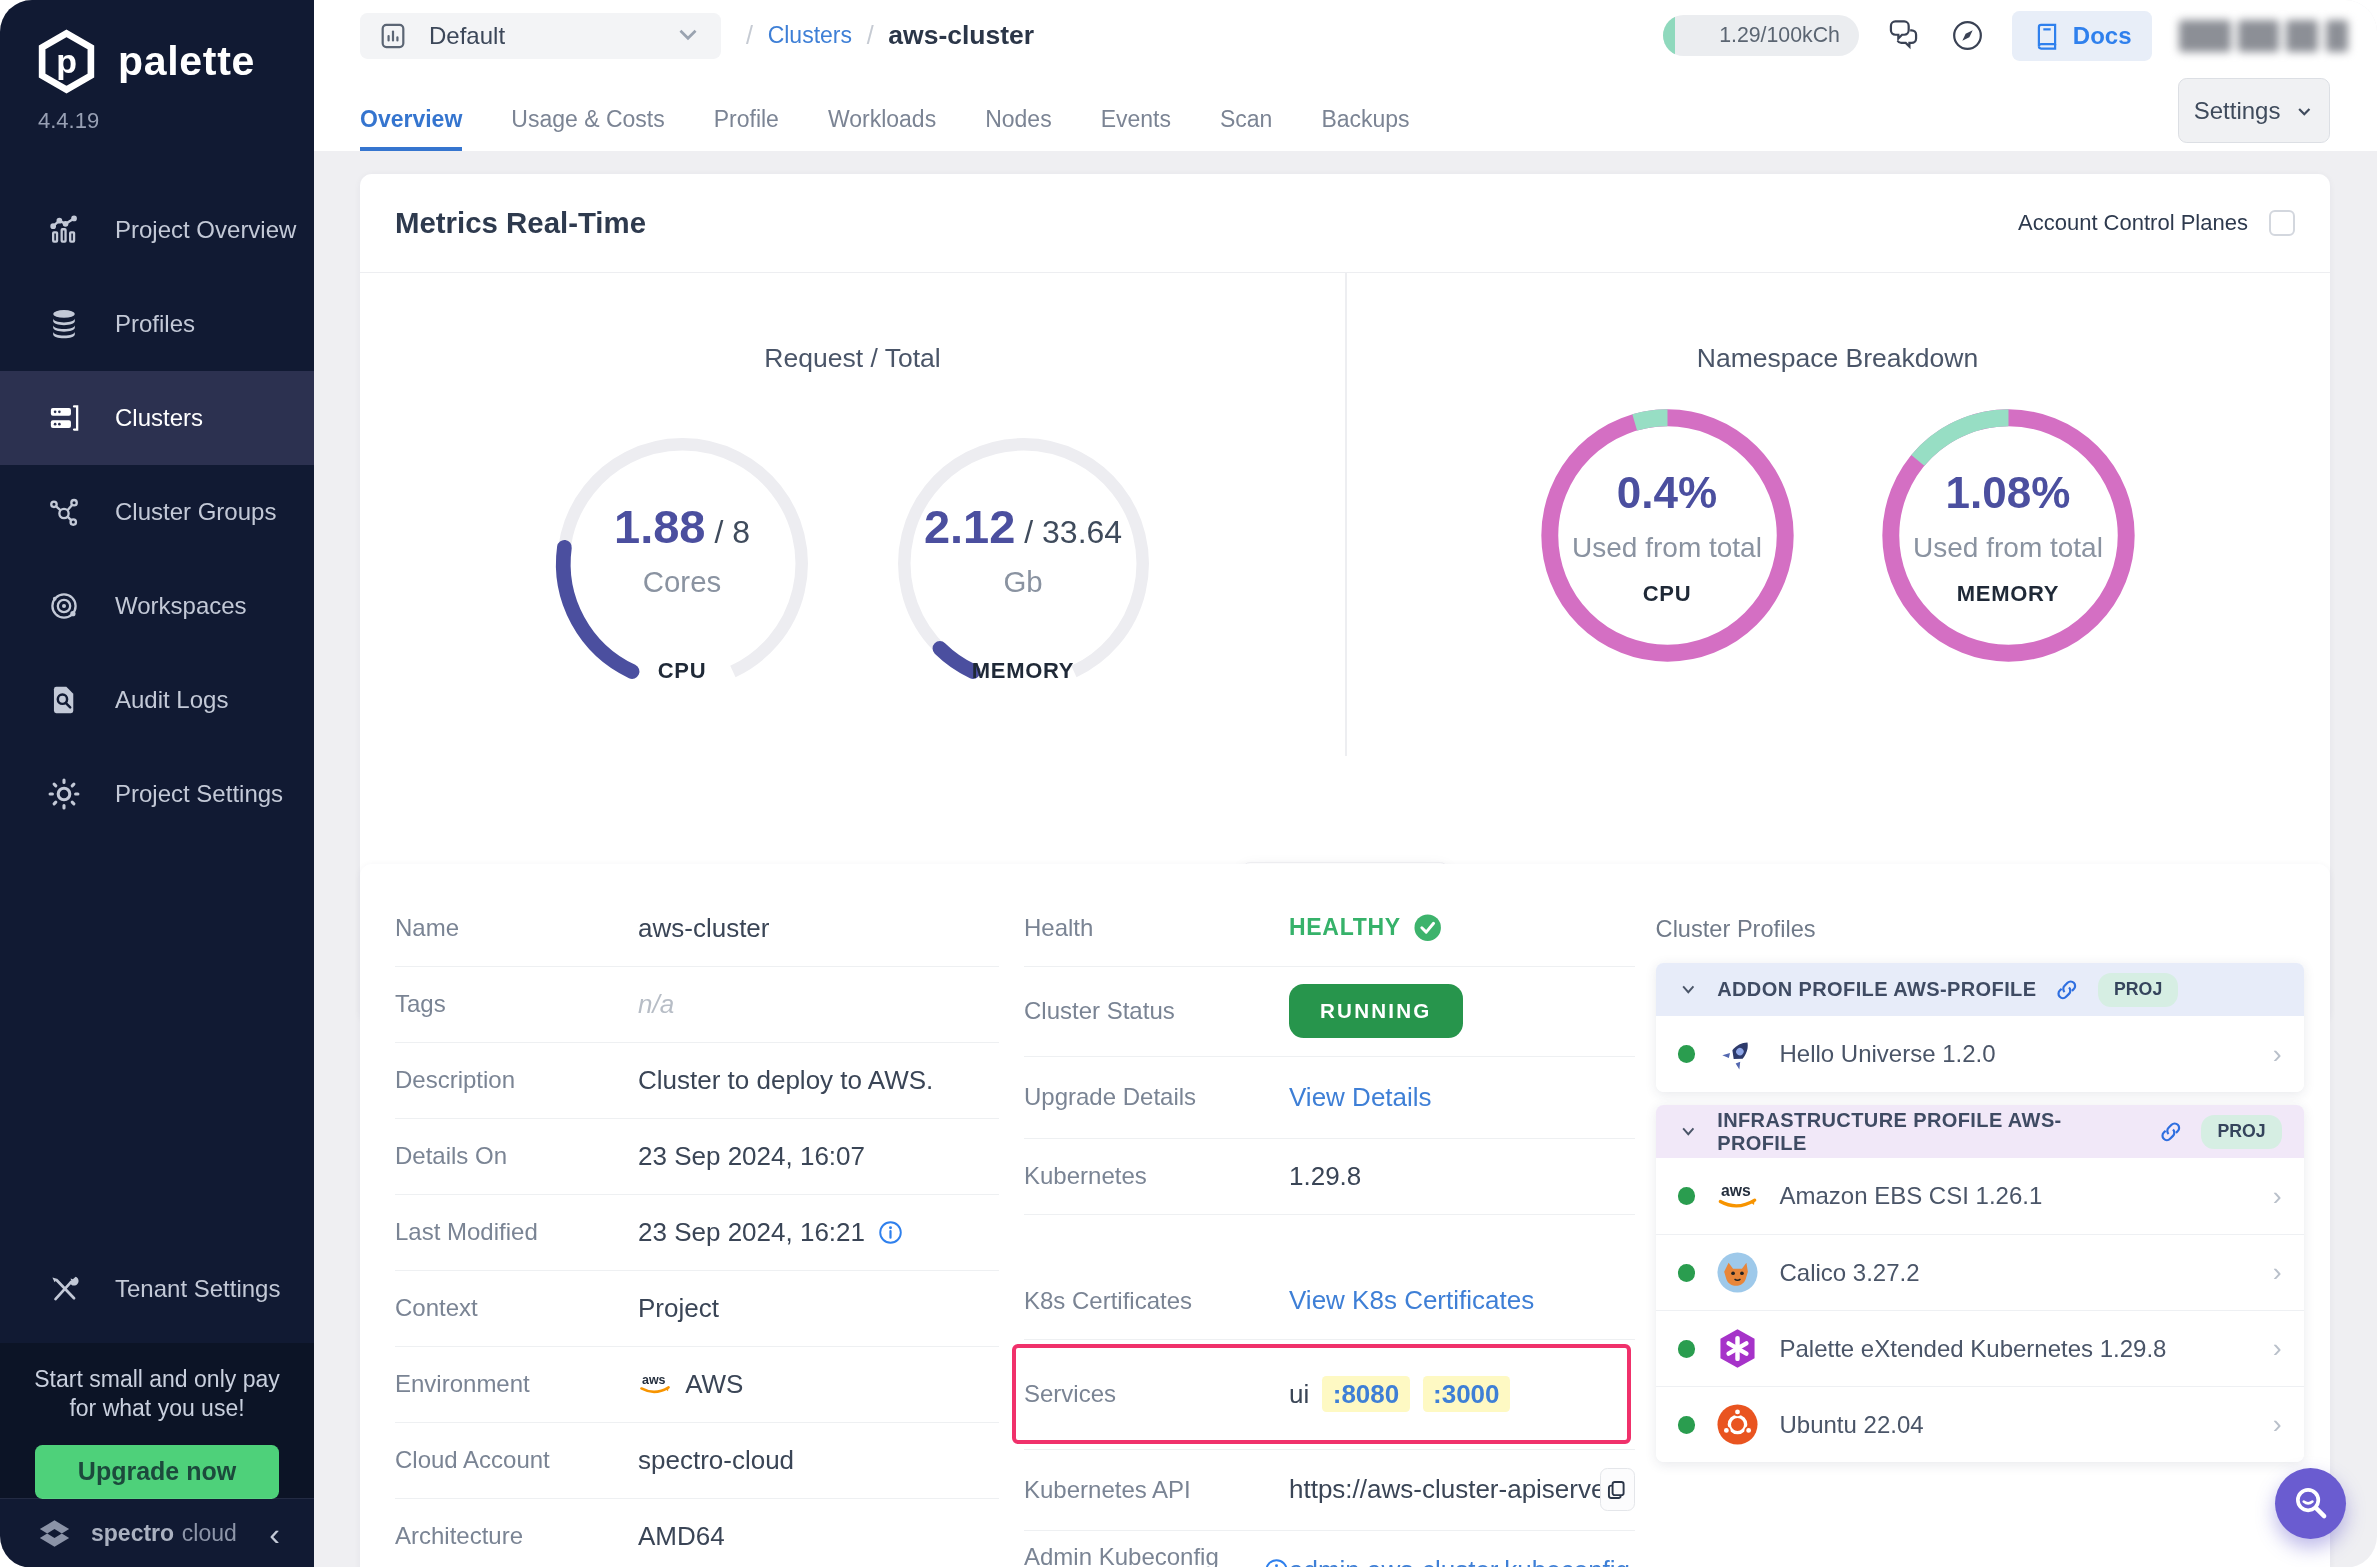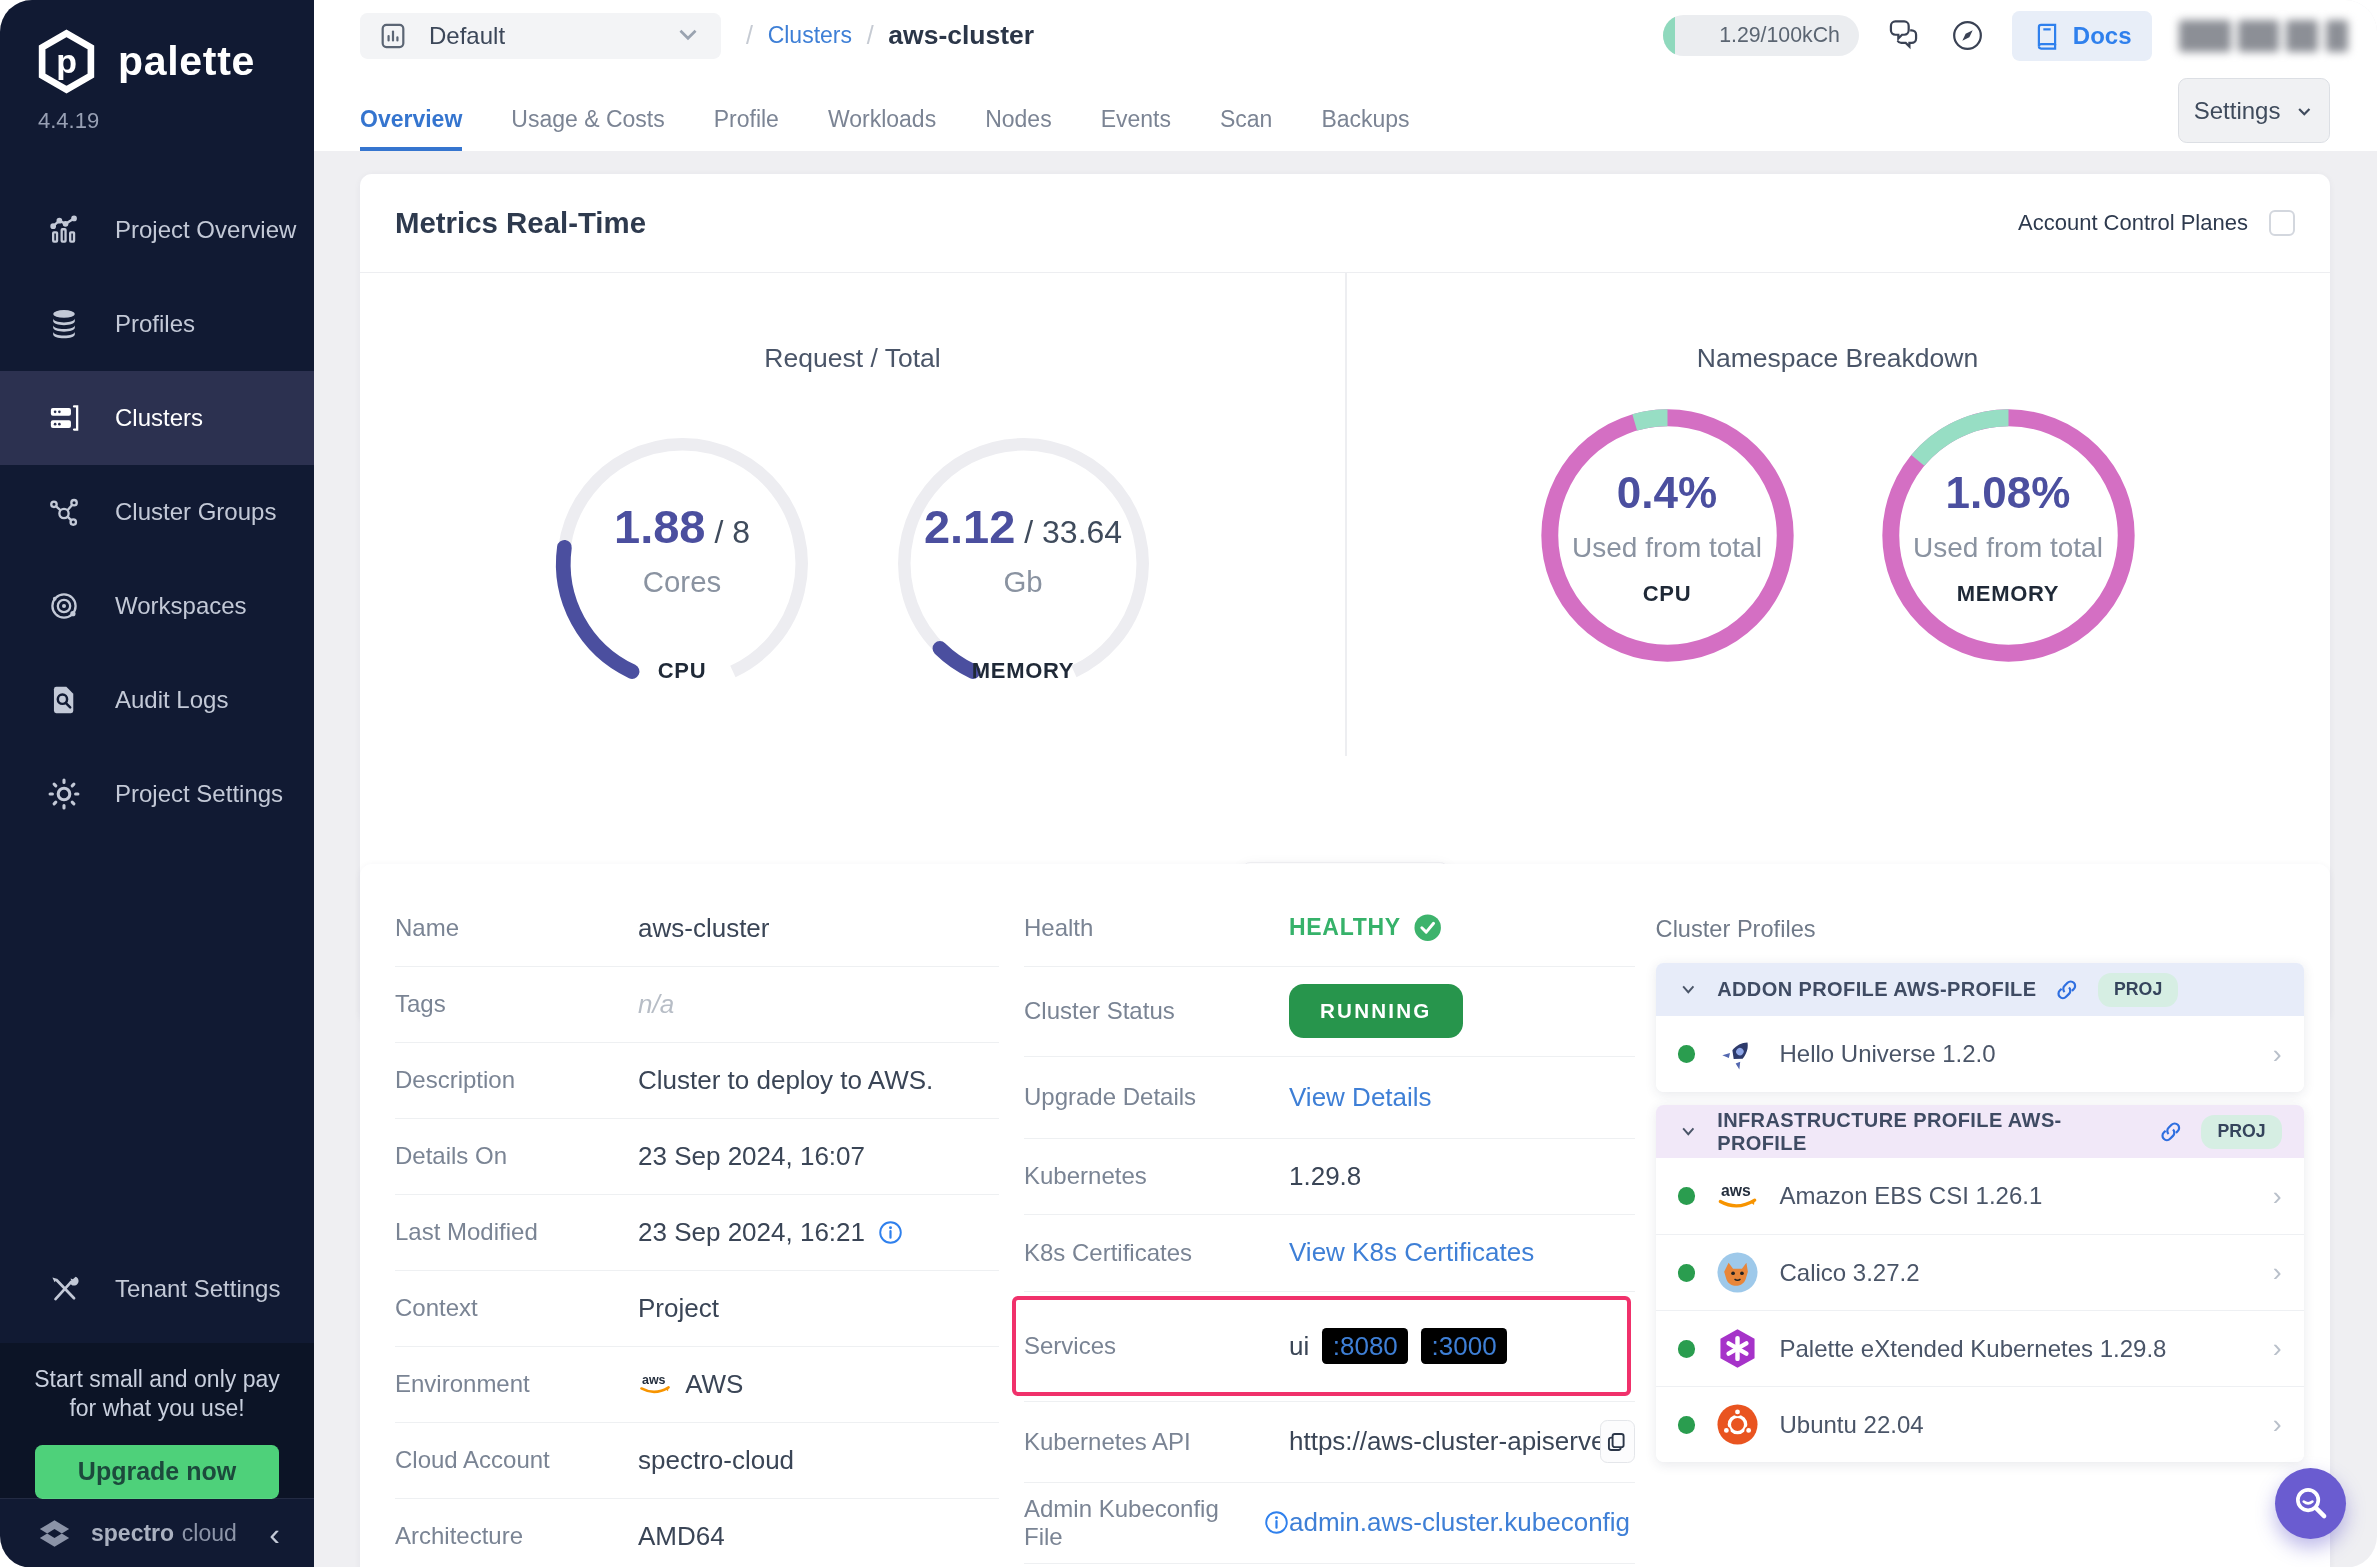--- a/index.html
+++ b/index.html
@@ -85,24 +85,24 @@
   .col2 { width:611px; }
   .col3 { flex:1; margin-left:20.6px; max-width:648px; }
   .drow { display:flex; align-items:center; height:76px; border-bottom:1.5px solid #eef0f2; }
   .dlabel { width:243px; flex:none; font-size:24px; color:#7a8494; display:flex; align-items:center; gap:10.3px; }
   .dvalue { font-size:26px; color:#3a4556; display:flex; align-items:center; gap:13.2px; }
   .dvalue.muted { color:#b7bdc6; font-style:italic; }
   .col2 .dlabel { width:265px; }
   .link { color:#3e7fd6; cursor:pointer; }
   .healthy { color:#36b26a; font-weight:700; letter-spacing:0.7px; font-size:23px; display:flex; align-items:center; gap:11.8px; }
   .run-pill { background:#27954c; color:#fff; font-weight:700; font-size:20.6px; letter-spacing:2.2px; padding:14.7px 31px; border-radius:14.7px; }
-  .row-status { height:90px; } .row-upgrade { height:82px; } .row-cert { height:77px; }
+  .row-status { height:90px; } .row-upgrade { height:82px; } .row-cert { height:77px;margin-top:48px; }
   .row-services { height:110px; position:relative; }
   .hlbox { position:absolute; left:-11.8px; right:4.4px; top:4.4px; bottom:4.4px; border:4.4px solid #f0316b; border-radius:5.9px; pointer-events:none; }
-  .port-chip { background:#000000; border-radius:4.4px; padding:2.9px 10.3px; color:#3e7fd6; cursor:pointer; }
+  .port-chip { background:#fef9c3; border-radius:4.4px; padding:2.9px 10.3px; color:#3e7fd6; cursor:pointer;font-weight:bold; }
   .row-api { height:81px; } .row-kubeconfig { height:81px; }
   .api-val { max-width:412px; white-space:nowrap; overflow:hidden; }
   .copy-btn { width:38px; height:43px; border:1.5px solid #e4e6ea; border-radius:7.4px; background:#fcfcfd; display:flex; align-items:center; justify-content:center; cursor:pointer; }
   .copy-btn svg { width:22px; height:22px; }
   .info-ic { width:25px; height:25px; flex:none; display:flex; cursor:pointer; }
   .info-ic svg { width:25px; height:25px; }
 
   
   .cp-title { font-size:23.6px; color:#707a89; margin:25px 0 20.6px; }
   .cp-section { border-radius:7.4px; box-shadow:0 2.9px 11.8px rgba(40,50,80,.10); margin-bottom:13.2px; overflow:hidden; background:#fff; }

